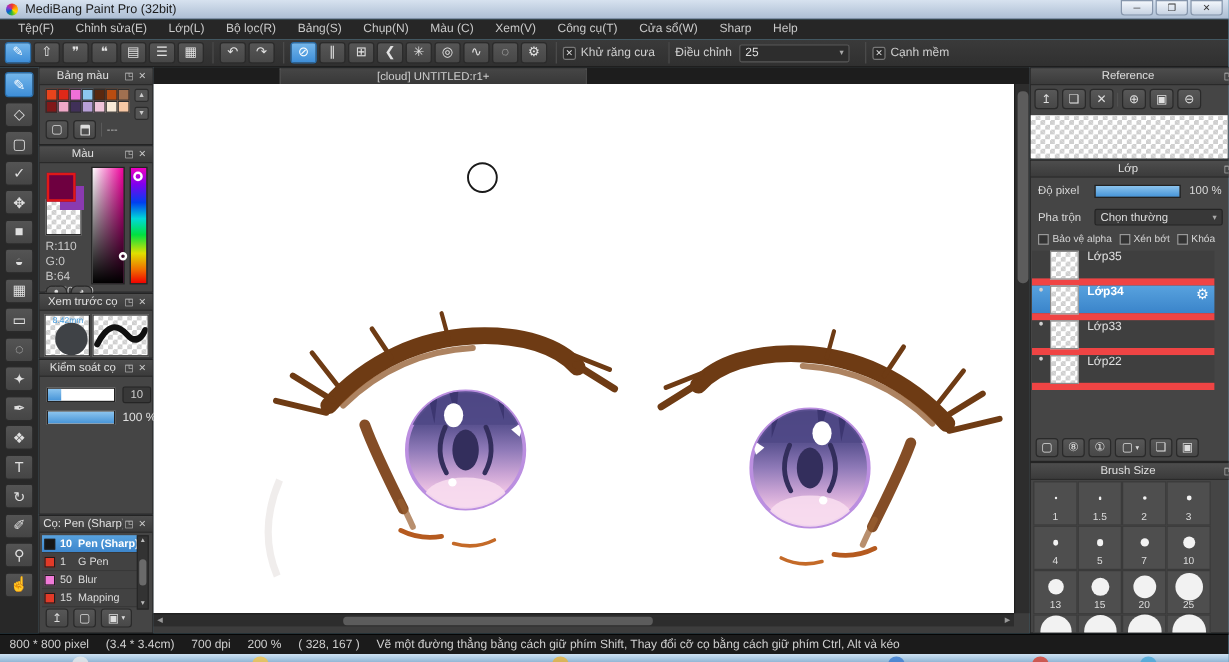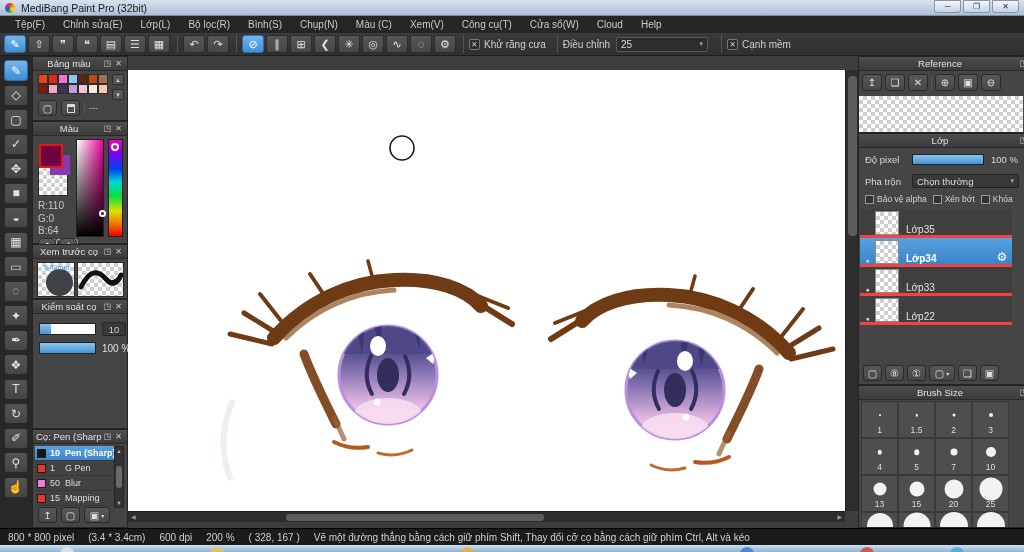--- a/index.html
+++ b/index.html
@@ -108,21 +108,21 @@
 
   .lrow{position:absolute;left:6px;display:flex;align-items:center;width:154px}
   .llabel{font-size:9.5px;color:#d8d8d8;width:47px;flex:none;white-space:nowrap}
   .lslider{width:72px;height:11px;border:1px solid #222;background:linear-gradient(#8cc4ee,#4694d8)}
   .lval{font-size:9.5px;color:#d8d8d8;margin-left:7px;white-space:nowrap}
   .ldrop{flex:1;height:14px;background:#383838;border:1px solid #242424;border-radius:2px;display:flex;align-items:center;padding:0 4px;font-size:9.5px;color:#ddd}
   .lcb{width:9px;height:9px;border:1px solid #999;background:#333;margin-right:3px;flex:none}
   .lcblabel{font-size:8.5px;color:#d5d5d5;margin-right:6px;white-space:nowrap}
 
   .layerlist{position:absolute;left:1px;top:75px;width:152px}
-  .layerrow{height:29px;display:flex;align-items:flex-end;background:#3f3f3f;border-bottom:3px solid #ef4444}
+  .layerrow{height:29px;display:flex;align-items:flex-start;background:#3f3f3f;border-bottom:6px solid #ef4444}
   .layerrow.sel{background:linear-gradient(#58a2de,#3a84ca)}
   .leye{width:15px;text-align:center;font-size:7px;color:#d0d0d0;flex:none}
   .lthumb{width:24px;height:24px;border:1px solid #8a8a8a;margin-right:7px;flex:none}
   .lname{font-size:10px;color:#e0e0e0;flex:1;white-space:nowrap}
   .layerrow.sel .lname{color:#fff;font-weight:bold}
   .lgear{width:20px;text-align:center;color:#fff;font-size:12px}
   .llscroll{position:absolute;right:2px;top:76px;width:11px;height:144px;background:#303030;border:1px solid #242424}
   .llthumb{position:absolute;left:2px;top:3px;width:6px;height:48px;background:#777;border-radius:3px}
   .lfoot{position:absolute;left:4px;bottom:3px;display:flex;gap:3px;align-items:center}
 
@@ -153,27 +153,27 @@
       <div class="winbtn">❐</div>
       <div class="winbtn">✕</div>
     </div>
   </div>
 
   <div class="menubar">
     <span class="menuitem">Tệp(F)</span>
     <span class="menuitem">Chỉnh sửa(E)</span>
     <span class="menuitem">Lớp(L)</span>
     <span class="menuitem">Bộ lọc(R)</span>
-    <span class="menuitem">Bình(S)</span>
+    <span class="menuitem">Bảng(S)</span>
     <span class="menuitem">Chụp(N)</span>
     <span class="menuitem">Màu (C)</span>
     <span class="menuitem">Xem(V)</span>
     <span class="menuitem">Công cụ(T)</span>
     <span class="menuitem">Cửa sổ(W)</span>
-    <span class="menuitem">Cloud</span>
+    <span class="menuitem">Sharp</span>
     <span class="menuitem">Help</span>
   </div>
 
   <div class="toolbar">
     <div class="tbtn sel">✎</div>
     <div class="tbtn">⇧</div>
     <div class="tbtn">❞</div>
     <div class="tbtn">❝</div>
     <div class="tbtn">▤</div>
     <div class="tbtn">☰</div>
@@ -362,20 +362,23 @@
       <div class="fbtn">↥</div>
       <div class="fbtn">▢</div>
       <div class="fbtn" style="width:26px">
           <span>▣</span>
           <span style="font-size:6px;margin-left:2px">▾</span>
         </div>
     </div>
   </div>
 
   <div class="canvasregion">
+    <div class="tabbar">
+      <div class="tab">[cloud] UNTITLED:r1+</div>
+    </div>
     <div class="canvas">
       <svg width="717" height="441" viewBox="0 0 717 441">
         <defs>
           <linearGradient id="gIris" x1="0" y1="0" x2="0" y2="1">
             <stop offset="0" stop-color="#433d70"></stop>
             <stop offset="0.3" stop-color="#5d5492"></stop>
             <stop offset="0.5" stop-color="#8f7ab8"></stop>
             <stop offset="0.7" stop-color="#c9a3d4"></stop>
             <stop offset="0.85" stop-color="#eec4e4"></stop>
             <stop offset="1" stop-color="#f6dcef"></stop>
@@ -588,21 +591,21 @@
     <div class="bsscroll">
       <span>▲</span>
       <div class="bsthumb"></div>
       <span>▼</span>
     </div>
   </div>
 
   <div class="statusbar">
     <span class="stitem">800 * 800 pixel</span>
     <span class="stitem">(3.4 * 3.4cm)</span>
-    <span class="stitem">600 dpi</span>
+    <span class="stitem">700 dpi</span>
     <span class="stitem">200 %</span>
     <span class="stitem">( 328, 167 )</span>
     <span class="stitem">Vẽ một đường thẳng bằng cách giữ phím Shift, Thay đổi cỡ cọ bằng cách giữ phím Ctrl, Alt và kéo</span>
   </div>
 
   <div class="taskbar">
     <span class="tico" style="left:60px;background:#e8e8e8"></span>
     <span class="tico" style="left:210px;background:#f4c34a"></span>
     <span class="tico" style="left:460px;background:#e8b23a"></span>
     <span class="tico" style="left:740px;background:#3a7ad0"></span>

